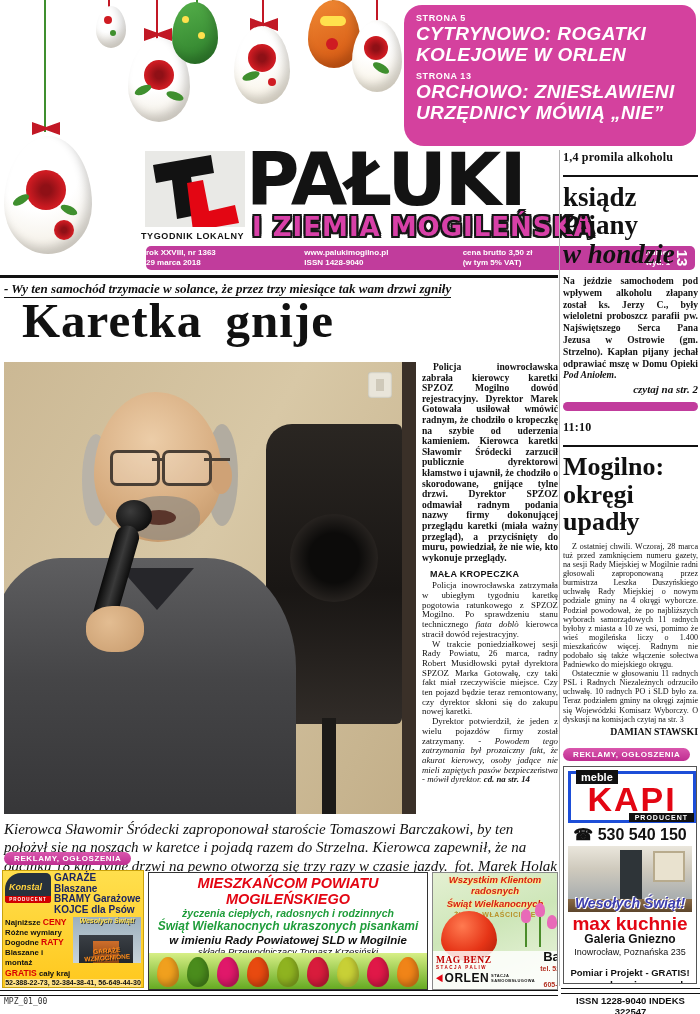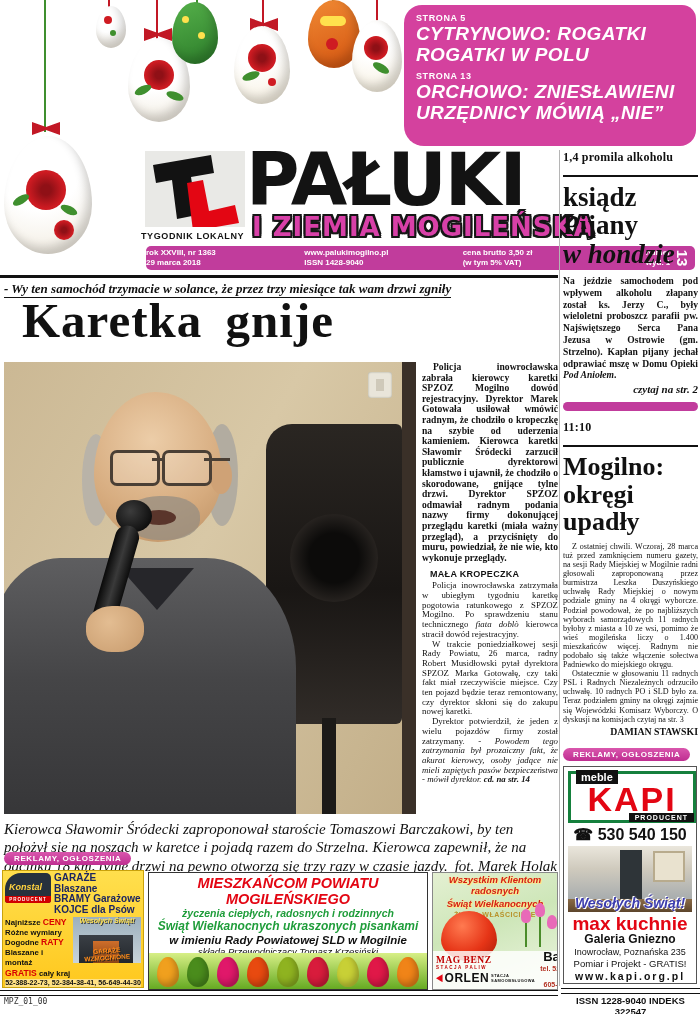--- a/index.html
+++ b/index.html
@@ -120,41 +120,41 @@
   .rmore{font-weight:bold;font-style:italic;font-size:11px;text-align:right;margin-top:2px}
   .rdiv{height:9px;background:#c13c9c;border-radius:5px;margin:7px 0 9px 0}
   .rh2{font-weight:bold;font-size:26px;line-height:1.06;margin-bottom:6px}
   .rbody2{font-size:8.1px;line-height:9.1px;text-align:justify}
   .rbody2 p{margin:0;text-indent:9px}
   .rauthor{font-weight:bold;font-size:9.8px;text-align:right;margin-top:2px}
 
   
   .kapi{position:absolute;left:563px;top:766px;width:134px;height:218px;border:1px solid #555;
         background:#fff;box-sizing:border-box;font-family:"Liberation Sans",sans-serif;overflow:hidden}
-  .kapi-logo{margin:4px 0 2px 4px;border:3px solid #15803d;position:relative;height:46px}
+  .kapi-logo{margin:4px 0 2px 4px;border:3px solid #1d4ed8;position:relative;height:46px}
   .kapi-meble{position:absolute;left:5px;top:-4px;background:#111;color:#fff;font-weight:bold;
               font-size:11px;padding:0 5px;line-height:14px}
   .kapi-name{position:absolute;left:0;right:0;top:8px;text-align:center;color:#e30613;
              font-weight:900;font-size:34px;letter-spacing:2px;line-height:1}
   .kapi-prod{position:absolute;right:-1px;bottom:-2px;background:#111;color:#fff;font-weight:bold;
              font-size:7px;letter-spacing:1px;padding:1px 6px}
   .kapi-phone{text-align:center;font-size:16px;font-weight:bold;color:#111;margin:2px 0}
   .kapi-photo{height:66px;margin:2px 4px;position:relative;overflow:hidden;
               background:linear-gradient(180deg,#eae6dc 0%,#cfcabd 35%,#97a0a8 100%)}
   .kp-col{position:absolute;left:42%;top:6%;width:18%;height:74%;background:#2e3438}
   .kp-counter{position:absolute;left:0;bottom:0;width:100%;height:20%;
               background:linear-gradient(180deg,#8a6a46,#5d452c)}
   .kp-win{position:absolute;right:6%;top:8%;width:22%;height:40%;background:#e9e2cf;border:2px solid #b8ab8d}
   .kapi-greet{position:absolute;left:0;right:0;bottom:1px;text-align:center;color:#3c3cae;
               font-weight:bold;font-style:italic;font-size:14px;
               text-shadow:0 0 2px #fff,1px 1px 0 #fff,-1px -1px 0 #fff}
   .kapi-max{text-align:center;color:#e30613;font-weight:900;font-size:19px;line-height:1}
   .kapi-gal{text-align:center;font-weight:bold;font-size:12px;line-height:1.15}
   .kapi-addr{text-align:center;font-size:9px}
-  .kapi-gratis{text-align:center;font-weight:normal;font-size:9.5px;margin-top:1px}
+  .kapi-gratis{text-align:center;font-weight:bold;font-size:9.5px;margin-top:10px}
   .kapi-web{text-align:center;font-weight:bold;font-size:10.5px;letter-spacing:2px;margin-top:1px}
   .kapi-fb{display:flex;align-items:center;justify-content:center;margin-top:2px;gap:3px}
   .fb-ic{width:11px;height:11px;background:#3a5a98;color:#fff;border-radius:2px;font-weight:bold;
          font-size:9px;text-align:center;line-height:11px}
 
   
   .garage{position:absolute;left:2px;top:870px;width:142px;height:118px;box-sizing:border-box;
           background:linear-gradient(180deg,#ffdf4d,#ffc81e);border:1px solid #c9a20c;
           font-family:"Liberation Sans",sans-serif;overflow:hidden}
   .g-head{display:flex;padding:2px}
@@ -279,21 +279,21 @@
   <div class="egg folk" style="left:352px;top:20px;width:50px;height:72px">
     <div class="fl" style="left:12px;top:16px;width:24px;height:24px"></div>
     <div class="leaf" style="left:20px;top:44px;transform:rotate(30deg)"></div>
   </div>
 </div>
 
 <div class="teaser">
   <div class="t-label">STRONA 5</div>
   <div class="t-head">
     <span>CYTRYNOWO: ROGATKI</span>
-    <span>ROGATKI W POLU</span>
+    <span>KOLEJOWE W ORLEN</span>
   </div>
   <div class="t-label" style="margin-top:5px">STRONA 13</div>
   <div class="t-head">
     <span>ORCHOWO: ZNIESŁAWIENI</span>
     <span>URZĘDNICY MÓWIĄ „NIE”</span>
   </div>
 </div>
 
 <div class="tl-logo">
   <svg width="100" height="76" viewBox="0 0 100 76">

